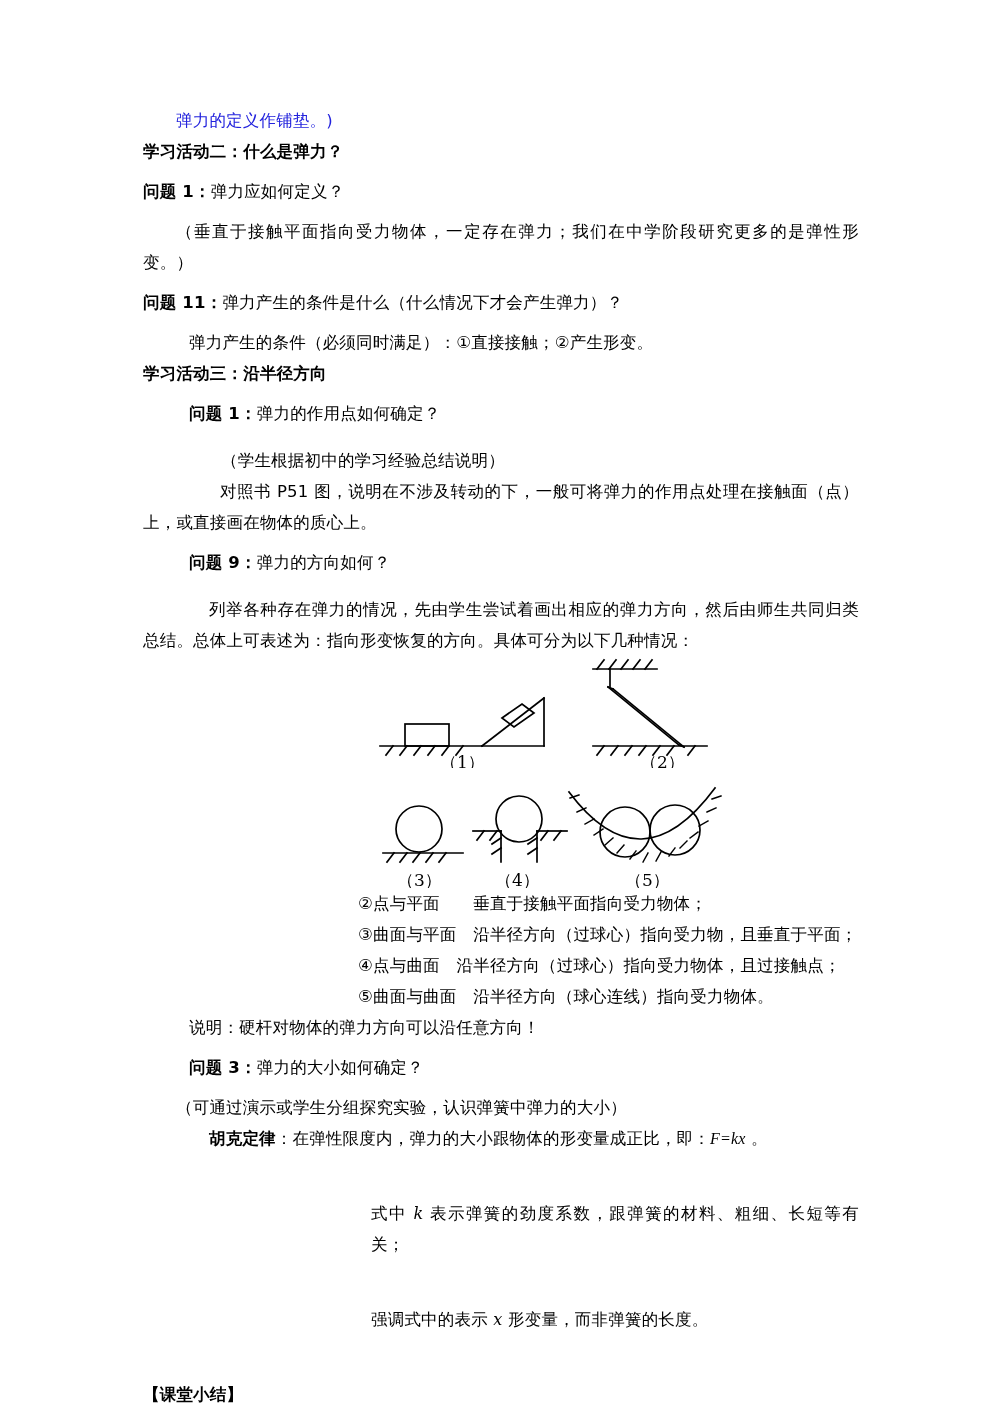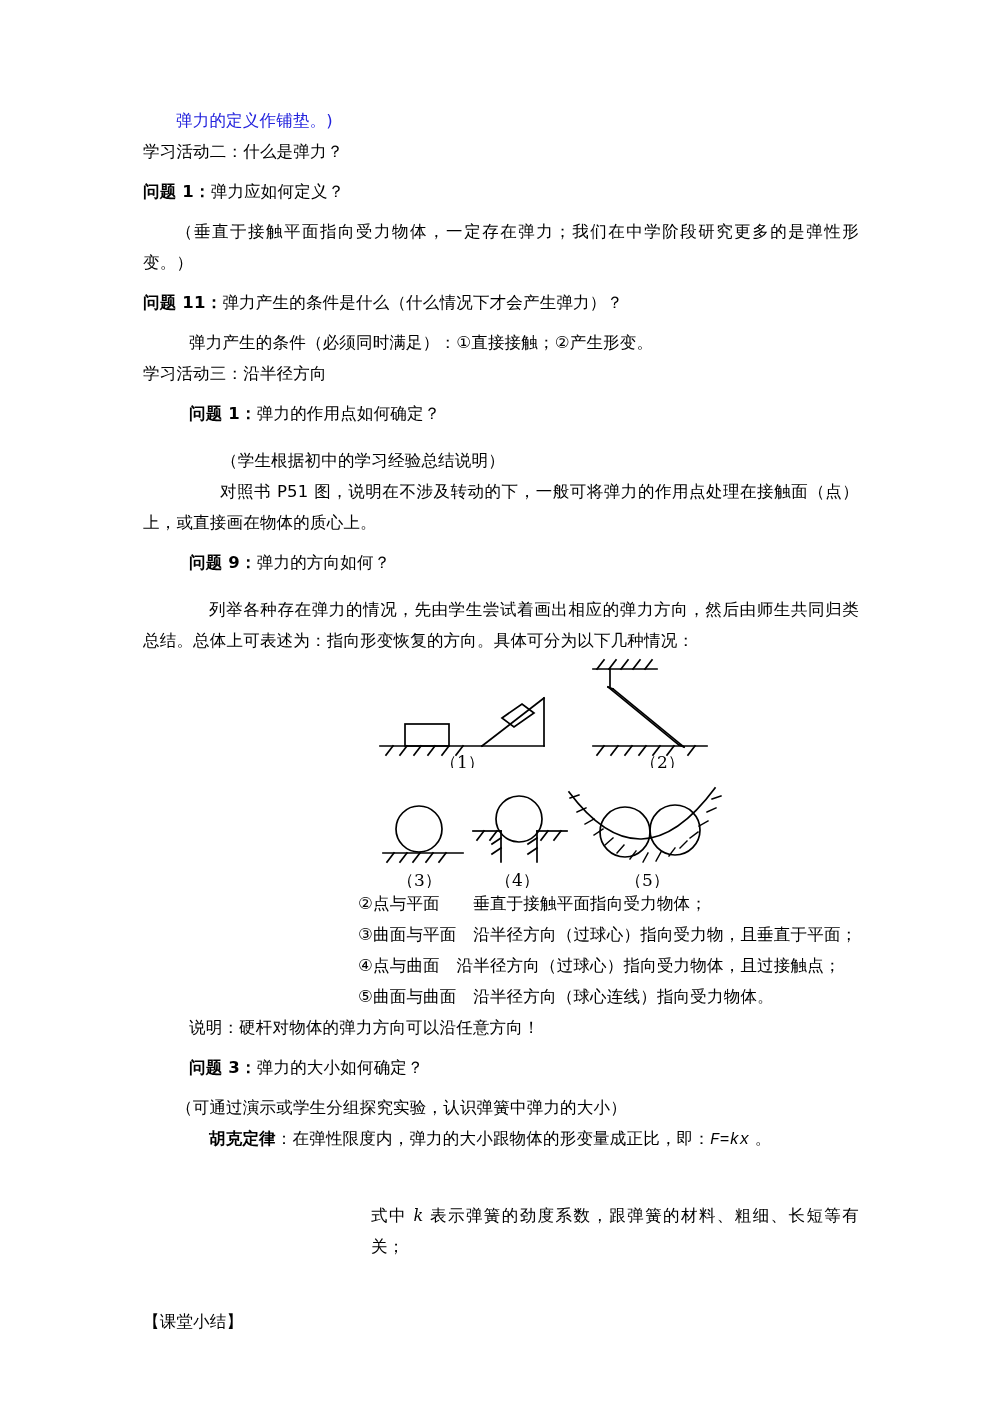--- a/index.html
+++ b/index.html
@@ -35,36 +35,36 @@
     letter-spacing: 0.2px;
     text-align: justify;
     text-justify: inter-ideograph;
   }
   .gap-sm { height: 9px; }
   .gap-md { height: 16px; }
   .gap-lg { height: 30px; }
   .gap-xl { height: 44px; }
 
   .blue { color: #2222dd; }
-  .bold { font-weight: normal; }
+  .bold { font-weight: bold; }
 
   .ind-0  { padding-left: 0; }
   .ind-1  { padding-left: 33px; }
   .ind-2  { padding-left: 46px; }
   .ind-3  { padding-left: 66px; }
   .ind-4  { padding-left: 78px; }
   .ind-9  { padding-left: 215px; }
   .ind-10 { padding-left: 228px; margin-top: 44px; }
 
   .hang { text-indent: 0; }
   .run { text-indent: 33px; }
 
   .lbl { font-weight: bold; }
   .formula {
-    font-family: Liberation Mono, monospace;
+    font-family: Liberation Serif, serif;
     font-style: italic;
     font-size: 16px;
   }
   .var {
     font-family: "DejaVu Serif", "Liberation Serif", serif;
     font-style: italic;
     font-size: 16px;
   }
 
   
@@ -277,20 +277,23 @@
     <p class="p ind-1">（可通过演示或学生分组探究实验，认识弹簧中弹力的大小）</p>
 
     <p class="p ind-3">
       <span class="lbl">胡克定律</span><span>：在弹性限度内，弹力的大小跟物体的形变量成正比，即：</span><span class="formula">F=kx</span><span> 。</span>
     </p>
 
     <p class="p ind-10">
       <span>式中 </span><span class="var">k</span><span> 表示弹簧的劲度系数，跟弹簧的材料、粗细、长短等有关；</span>
     </p>
 
+    <p class="p ind-10">
+      <span>强调式中的表示 </span><span class="var">x</span><span> 形变量，而非弹簧的长度。</span>
+    </p>
 
     <div class="gap-xl"></div>
 
     <p class="p ind-0 bold">【课堂小结】</p>
 
     <div class="gap-lg"></div>
 
 
   </div>
 </div>

